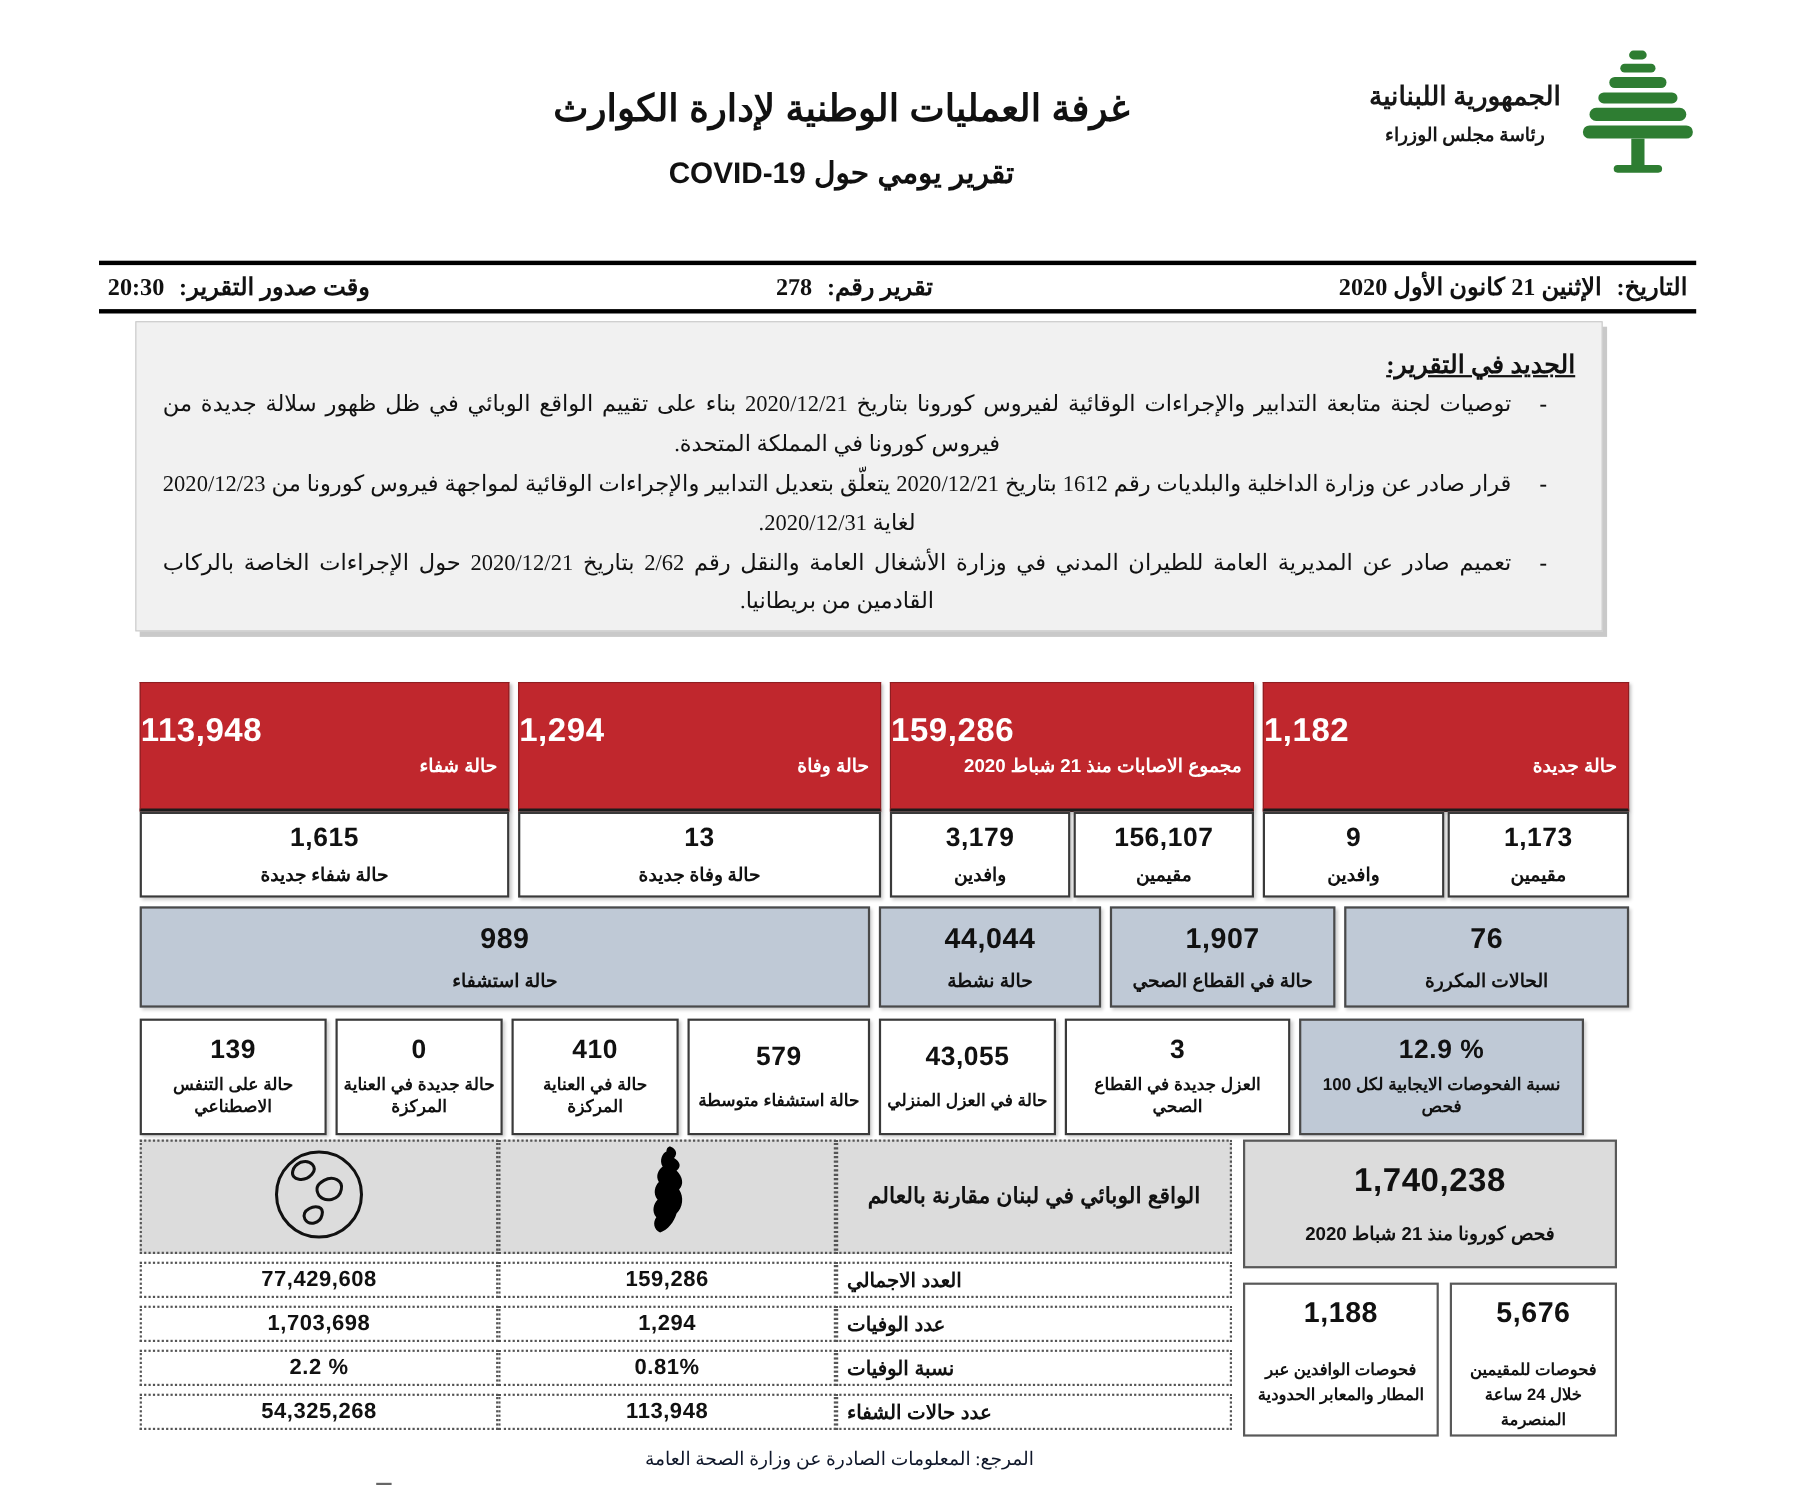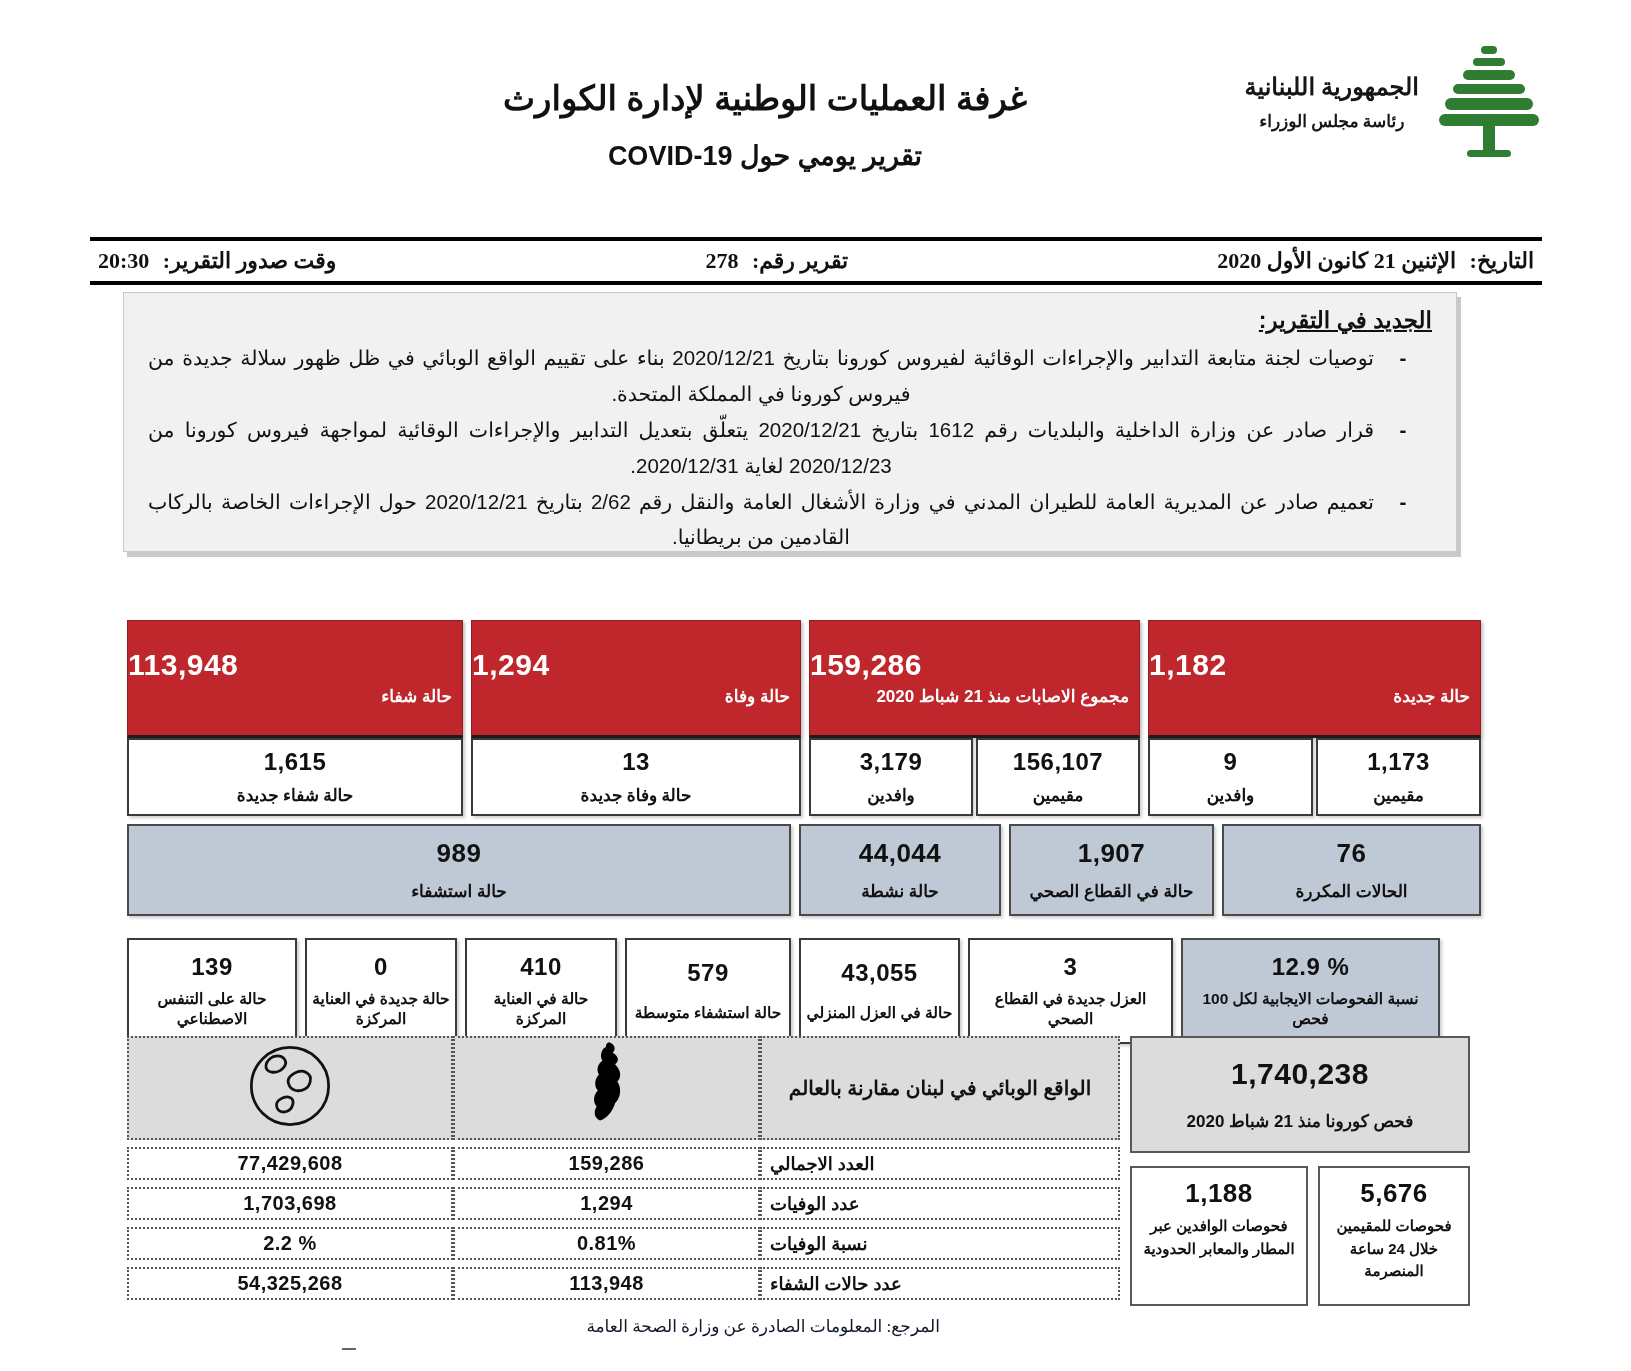--- a/index.html
+++ b/index.html
@@ -29,22 +29,22 @@
     font-family:"Liberation Serif",serif;font-weight:bold;font-size:22px;
   }
   .meta-item{white-space:nowrap;}
   .meta-item .val{margin-right:8px;}
 
   
   .news-box{
     position:absolute;top:292px;left:123px;width:1284px;height:230px;
     background:#F1F1F1;border:1px solid #C8C8C8;
     box-shadow:4px 5px 0 0 #C9C9C9;
-    padding:14px 24px;direction:rtl;
-    font-family:Liberation Sans, sans-serif;
+    padding:25px 24px;direction:rtl;
+    font-family:Liberation Serif, serif;
   }
   .news-title{font-size:23px;font-weight:bold;text-decoration:underline;margin-bottom:6px;}
   .news-item{display:flex;direction:rtl;font-size:20.5px;line-height:1.75;}
   .news-item .dash{width:58px;flex:0 0 58px;text-align:center;font-weight:bold;}
   .news-item .txt{flex:1;text-align:justify;text-align-last:center;}
 
   
   .stats{position:absolute;top:620px;left:127px;width:1354px;}
   .row{display:flex;gap:8px;}
   .card{box-sizing:border-box;display:flex;flex-direction:column;align-items:center;justify-content:center;text-align:center;}
@@ -68,21 +68,21 @@
   .sub-cell .lbl{font-size:17px;font-weight:bold;direction:rtl;font-family:Liberation Serif, serif;}
 
   .row-blue{margin-top:8px;}
   .bluecard{
     background:#BFC9D6;border:2px solid #4A4A4A;height:92px;
     justify-content:space-evenly;box-shadow:2px 2px 3px rgba(0,0,0,.2);
   }
   .bluecard .num{font-size:26px;}
   .bluecard .lbl{font-size:17px;font-weight:bold;direction:rtl;}
 
-  .row-detail{margin-top:22px;border-radius:19px;}
+  .row-detail{margin-top:10px;border-radius:19px;}
   .dcard{
     background:#fff;border:2px solid #3A3A3A;height:106px;
     justify-content:space-evenly;padding:4px 4px;box-shadow:2px 2px 3px rgba(0,0,0,.2);
   }
   .dcard .num{font-size:24px;}
   .dcard .lbl{font-size:15.5px;font-weight:bold;direction:rtl;line-height:1.3;}
   .dcard.highlight{background:#BFC9D6;border-color:#4A4A4A;}
 
   
   .bottom{position:absolute;top:1036px;left:127px;width:1354px;display:flex;}
@@ -110,21 +110,21 @@
     display:flex;flex-direction:column;justify-content:space-evenly;text-align:center;
   }
   .total-box .num{font-size:30px;}
   .total-box .lbl{font-size:17px;font-weight:bold;direction:rtl;}
   .side-row{display:flex;gap:10px;margin-top:13px;}
   .side-box{
     background:#fff;border:2px solid #595959;box-sizing:border-box;height:140px;
     display:flex;flex-direction:column;justify-content:flex-start;gap:6px;text-align:center;padding-top:10px;
   }
   .side-box .num{font-size:26px;}
-  .side-box .lbl{font-size:15px;font-weight:bold;direction:rtl;line-height:1.5;padding:0 6px;}
+  .side-box .lbl{font-size:15px;font-weight:bold;direction:rtl;line-height:1.5;padding:0 6px;margin-top:20px;}
   .side-box.arrivals{width:178px;}
   .side-box.residents{width:152px;}
 
   
   .footer-ref{
     position:absolute;top:1316px;left:560px;width:380px;text-align:right;direction:rtl;
     font-family:"Liberation Serif",serif;font-size:17px;color:#0f172a;
   }
   .page-dash{position:absolute;top:1348px;left:342px;width:14px;border-top:2px solid #666;}
 </style>

